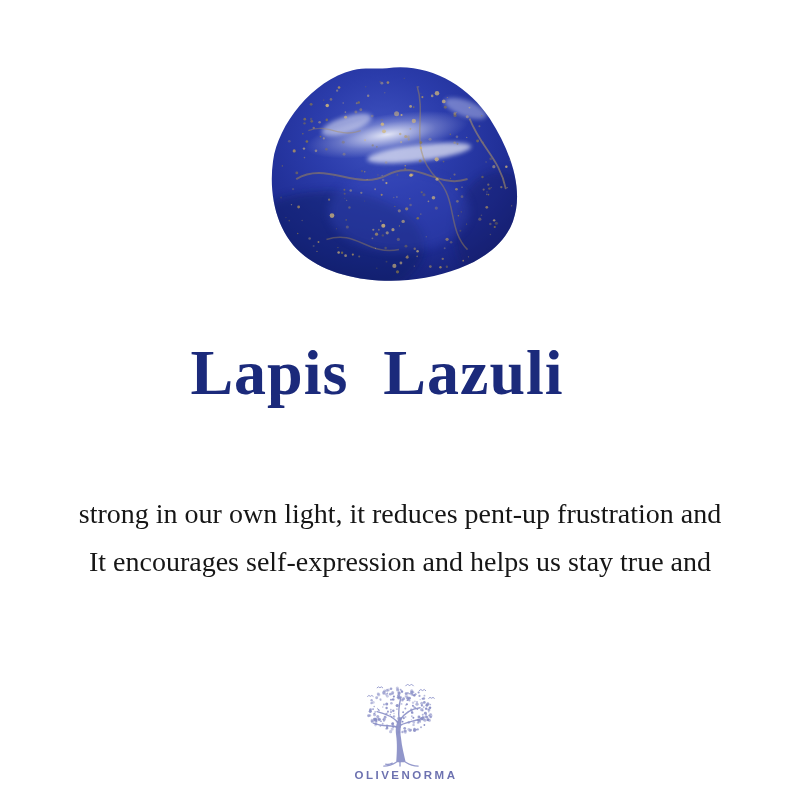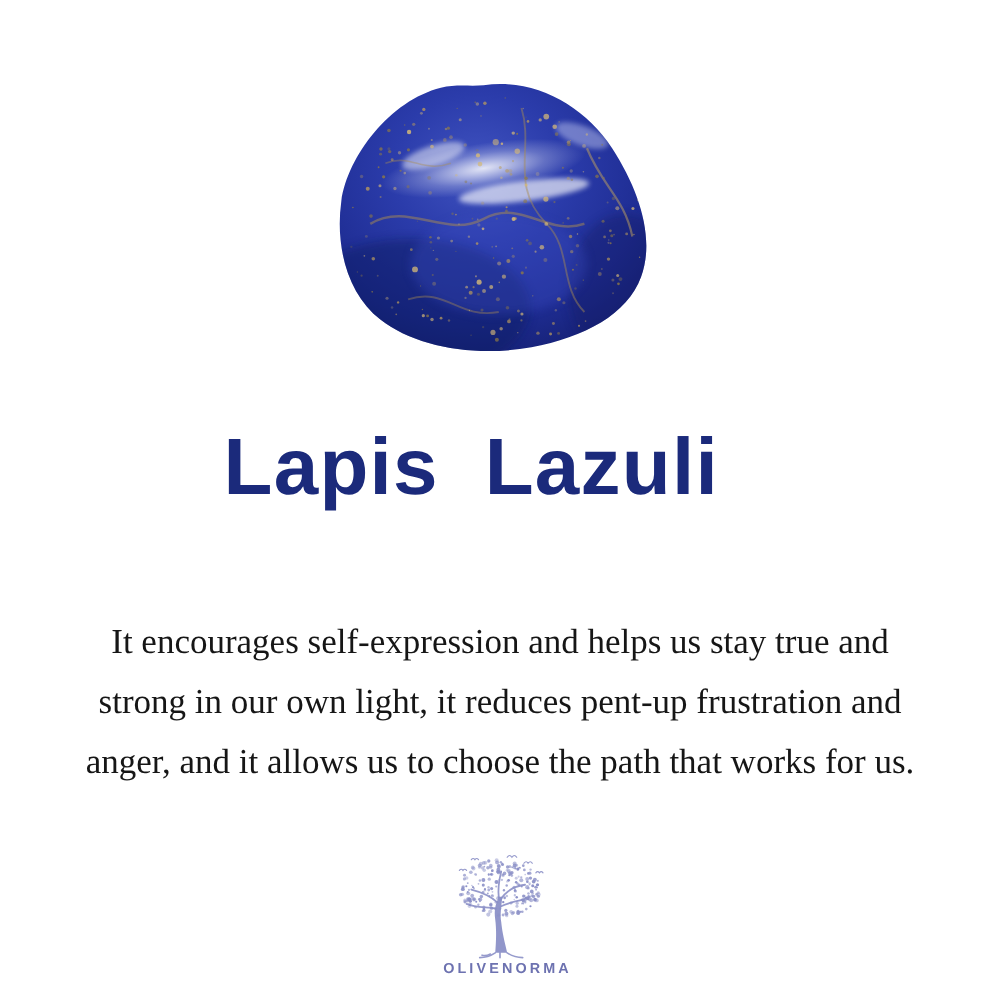--- a/index.html
+++ b/index.html
@@ -20,21 +20,21 @@
   }
   .stone-wrap svg { display: block; width: 100%; height: 100%; }
 
   
   .title {
     position: absolute;
     top: 330px; left: 0;
     width: 754px;
     margin: 0;
     text-align: center;
-    font-family: Liberation Sans, sans-serif;
+    font-family: Liberation Serif, serif;
     font-weight: 700;
     font-size: 64px;
     line-height: 86px;
     letter-spacing: 1px;
     word-spacing: 18px;
     color: #1b2a7b;
   }
 
   
   .keywords {
@@ -372,23 +372,22 @@
             <circle cx="115.1" cy="70.6" r="1.88" fill="#d4b878" opacity="0.71"></circle>
           </g>
       </g>
     </svg>
   </div>
 
   <h1 class="title">Lapis Lazuli</h1>
 
 
   <div class="desc">
+    <div>strong in our own light, it reduces pent-up frustration and</div>
     <div>It encourages self-expression and helps us stay true and</div>
-    <div>strong in our own light, it reduces pent-up frustration and</div>
-    <div>anger, and it allows us to choose the path that works for us.</div>
   </div>
 
   <div class="brand">
     <svg class="tree" id="tree-svg" viewBox="0 0 92 90" xmlns="http://www.w3.org/2000/svg">
 
       <path d="M 42 84 C 43 72, 43 64, 42 56 C 41 48, 42 44, 45 37 L 48 37 C 47 46, 46 52, 47 58 C 48 68, 50 75, 52 84 Z" fill="#8b90c7" opacity="0.95"></path>
 
       <g fill="none" stroke="#8b90c7" stroke-width="1.5" stroke-linecap="round" opacity="0.9">
         <path d="M 44 42 C 38 36, 30 33, 22 31"></path>
         <path d="M 46 40 C 51 32, 59 28, 67 27"></path>

